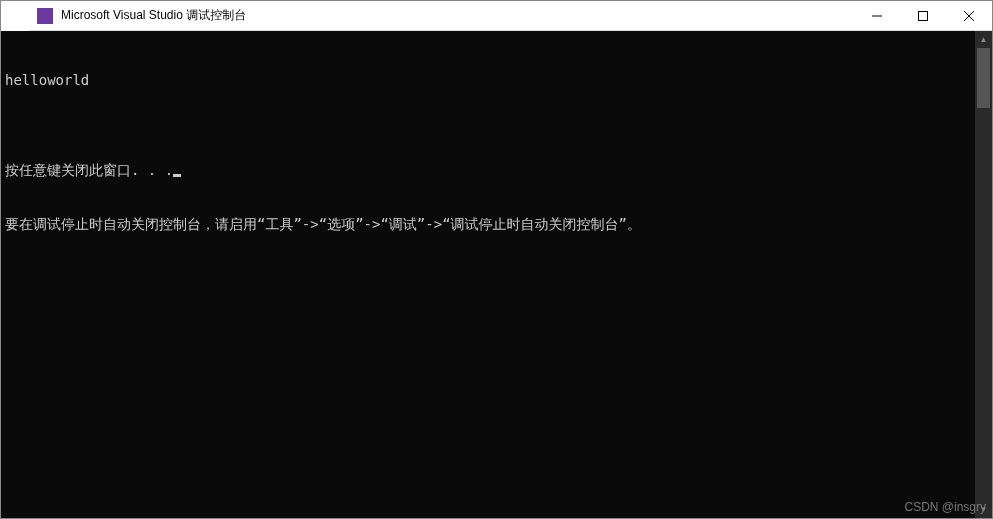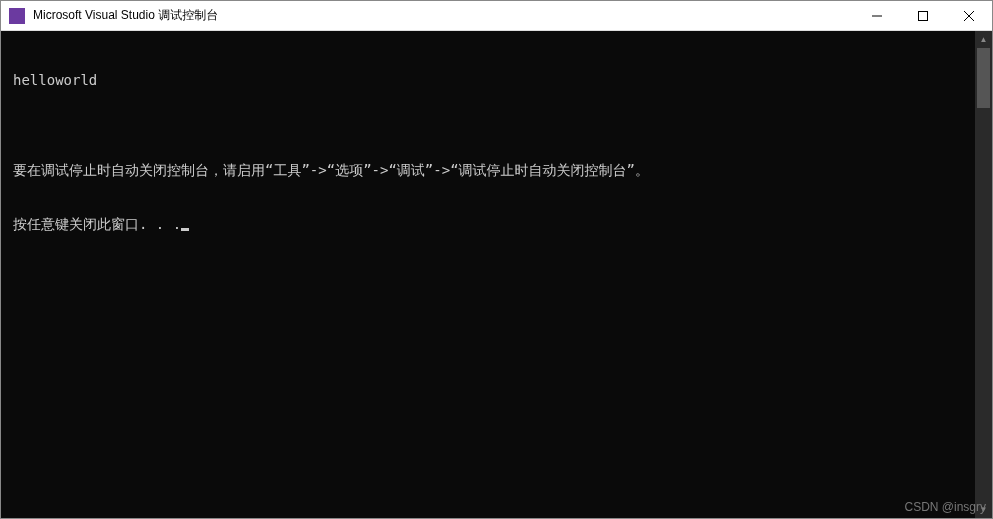--- a/index.html
+++ b/index.html
@@ -23,20 +23,21 @@
       flex-direction: column;
       border: 1px solid #888;
     }
     .titlebar {
       height: 30px;
       background: #fff;
       display: flex;
       align-items: center;
       padding: 0;
       border-bottom: 1px solid #ddd;
+      margin-left: 28px;
     }
     .titlebar-icon {
       width: 16px;
       height: 16px;
       background: #6b3aa0;
       margin: 0 8px 0 8px;
       display: flex;
       align-items: center;
       justify-content: center;
       color: #fff;
@@ -76,21 +77,20 @@
       display: flex;
     }
     .console-content {
       flex: 1;
       padding: 4px 4px;
       font-family: "NSimSun", "SimSun", "Consolas", monospace;
       font-size: 14px;
       line-height: 18px;
       color: #cccccc;
       white-space: pre;
-      margin-left: 8px;
     }
     .console-line {
       display: block;
     }
     .cursor {
       display: inline-block;
       width: 8px;
       height: 3px;
       background: #cccccc;
       vertical-align: bottom;
@@ -164,22 +164,22 @@
             <line x1="0" y1="0" x2="10" y2="10" stroke="#000" stroke-width="1"></line>
             <line x1="10" y1="0" x2="0" y2="10" stroke="#000" stroke-width="1"></line>
           </svg>
       </button>
     </div>
   </div>
   <div class="console-area">
     <div class="console-content">
       <span class="console-line">helloworld</span>
       <span class="console-line"></span>
+      <span class="console-line"><span>按任意键关闭此窗口. . .</span><span class="cursor"></span></span>
       <span class="console-line">要在调试停止时自动关闭控制台，请启用“工具”-&gt;“选项”-&gt;“调试”-&gt;“调试停止时自动关闭控制台”。</span>
-      <span class="console-line"><span>按任意键关闭此窗口. . .</span><span class="cursor"></span></span>
     </div>
     <div class="scrollbar">
       <div class="scrollbar-btn up">▲</div>
       <div class="scrollbar-track">
         <div class="scrollbar-thumb"></div>
       </div>
       <div class="scrollbar-btn down">▼</div>
     </div>
     <div class="watermark">CSDN @insgry</div>
   </div>

